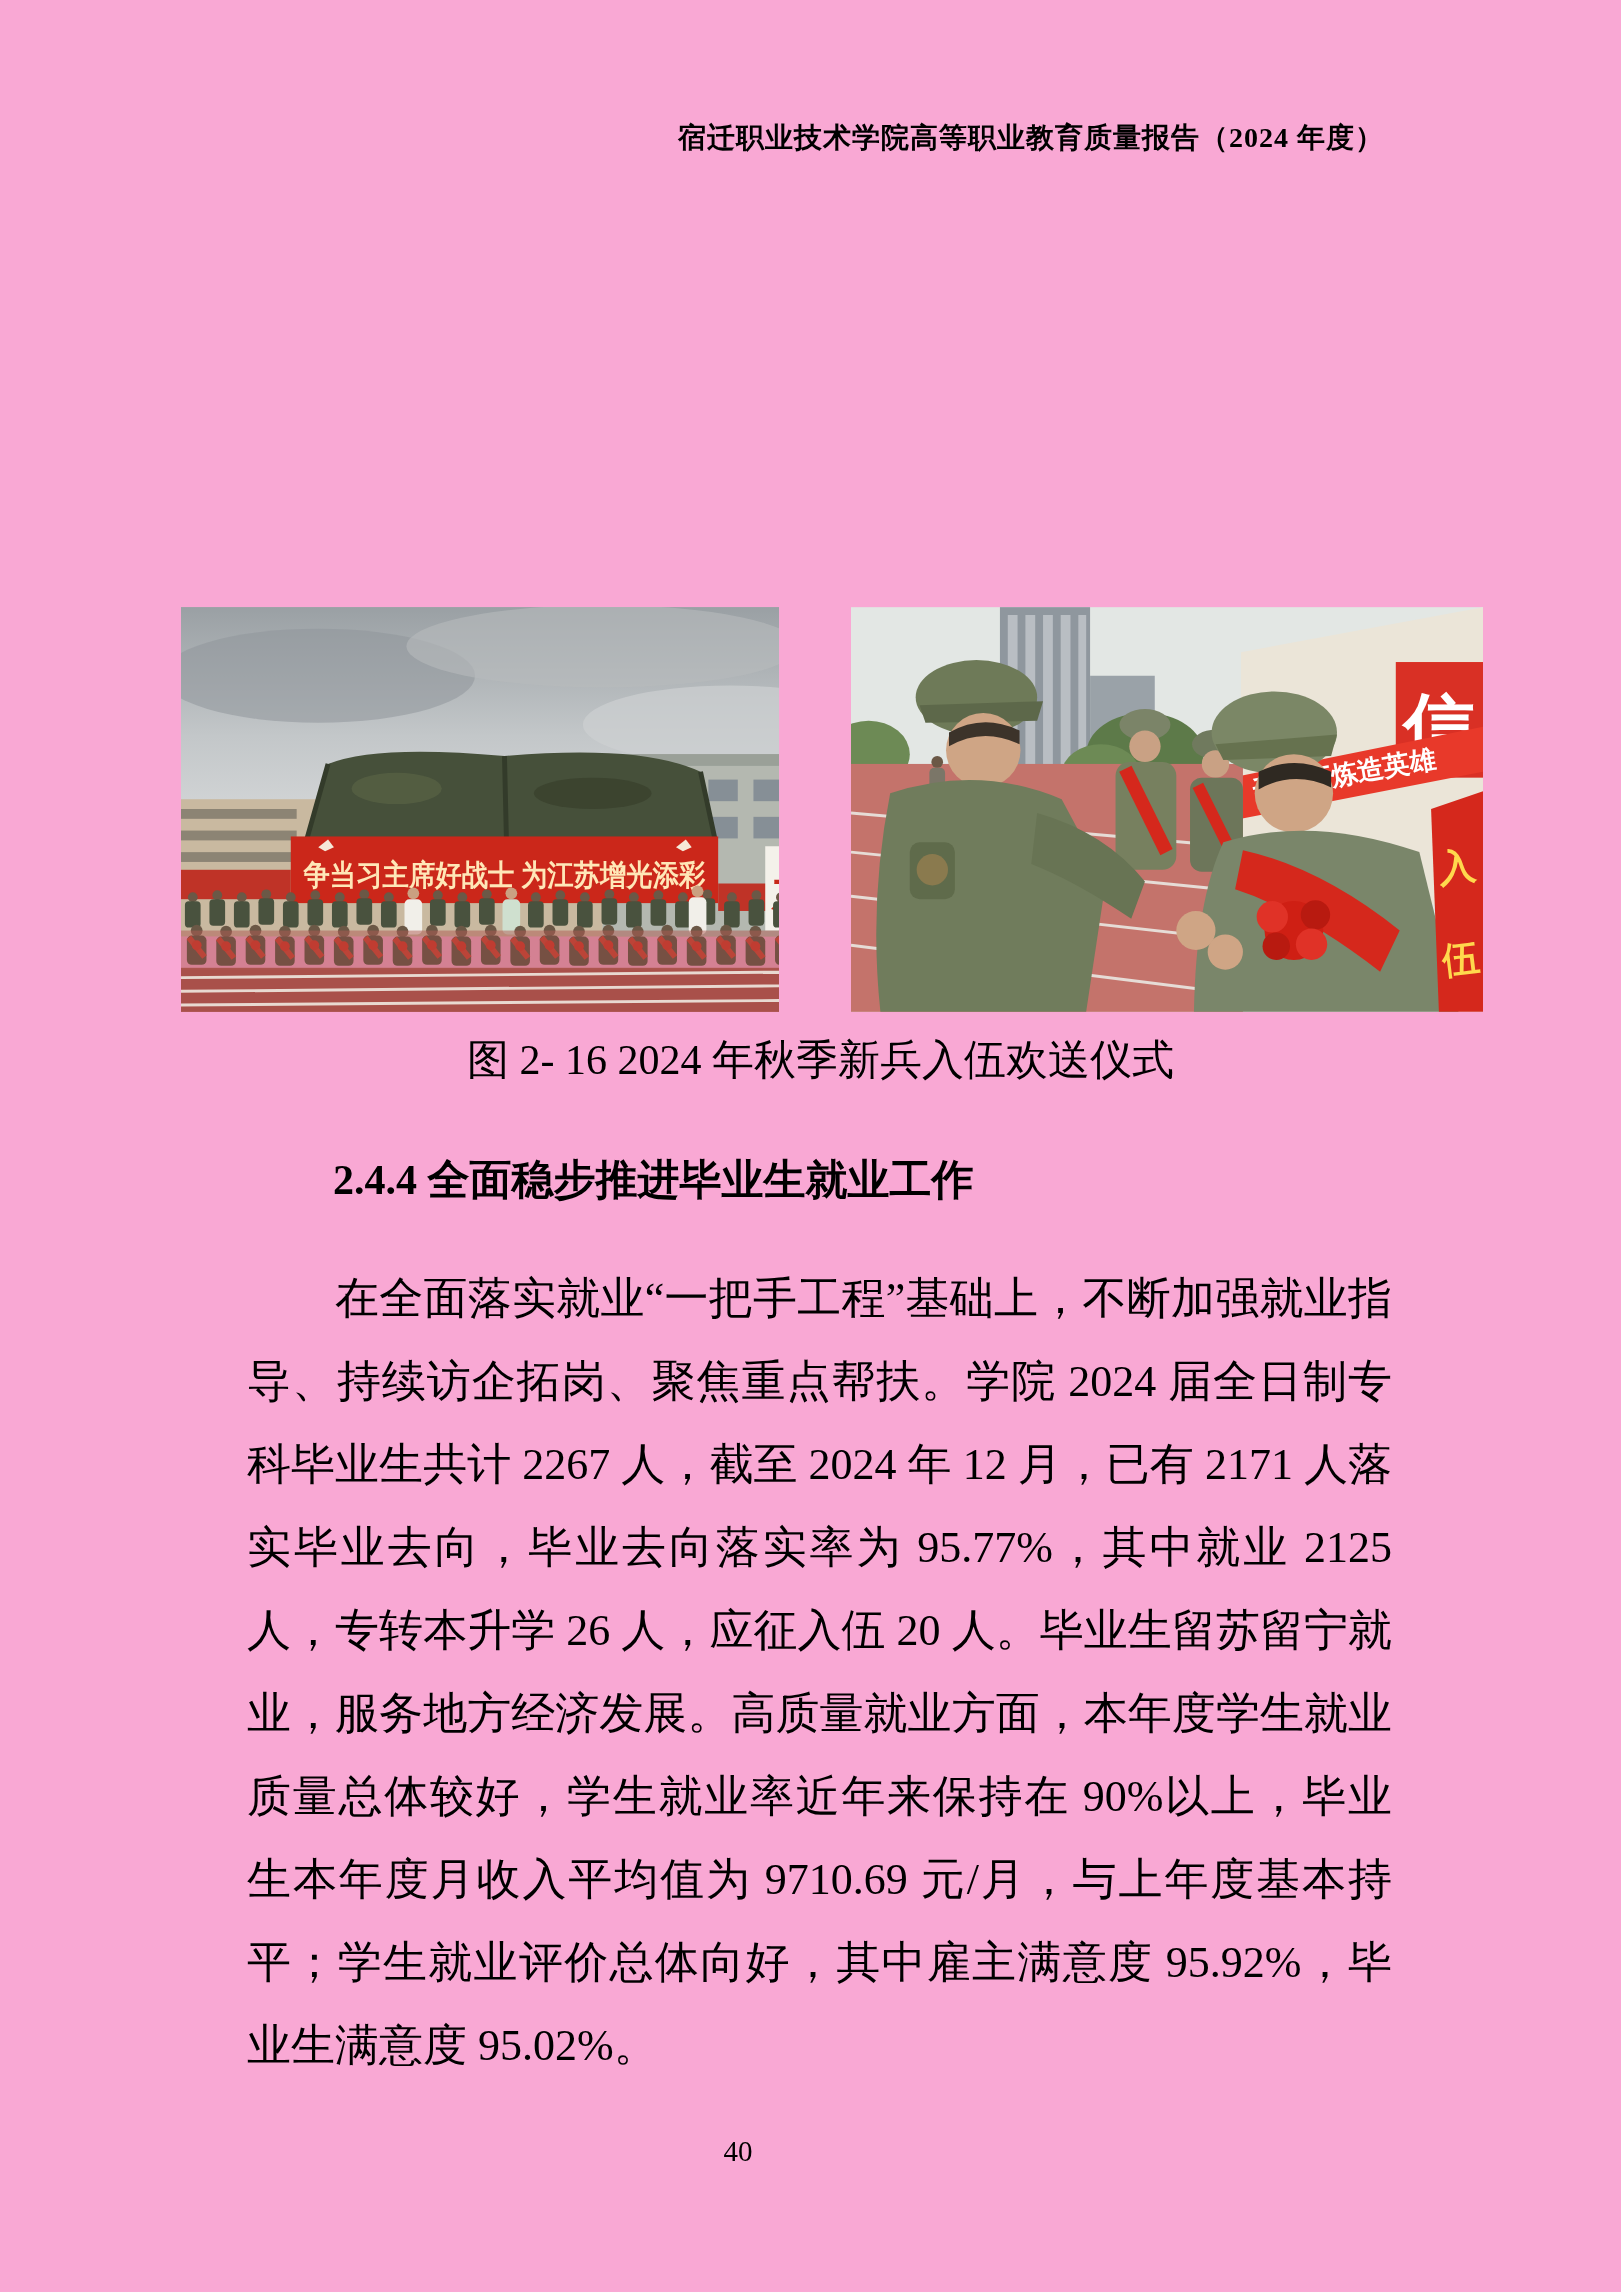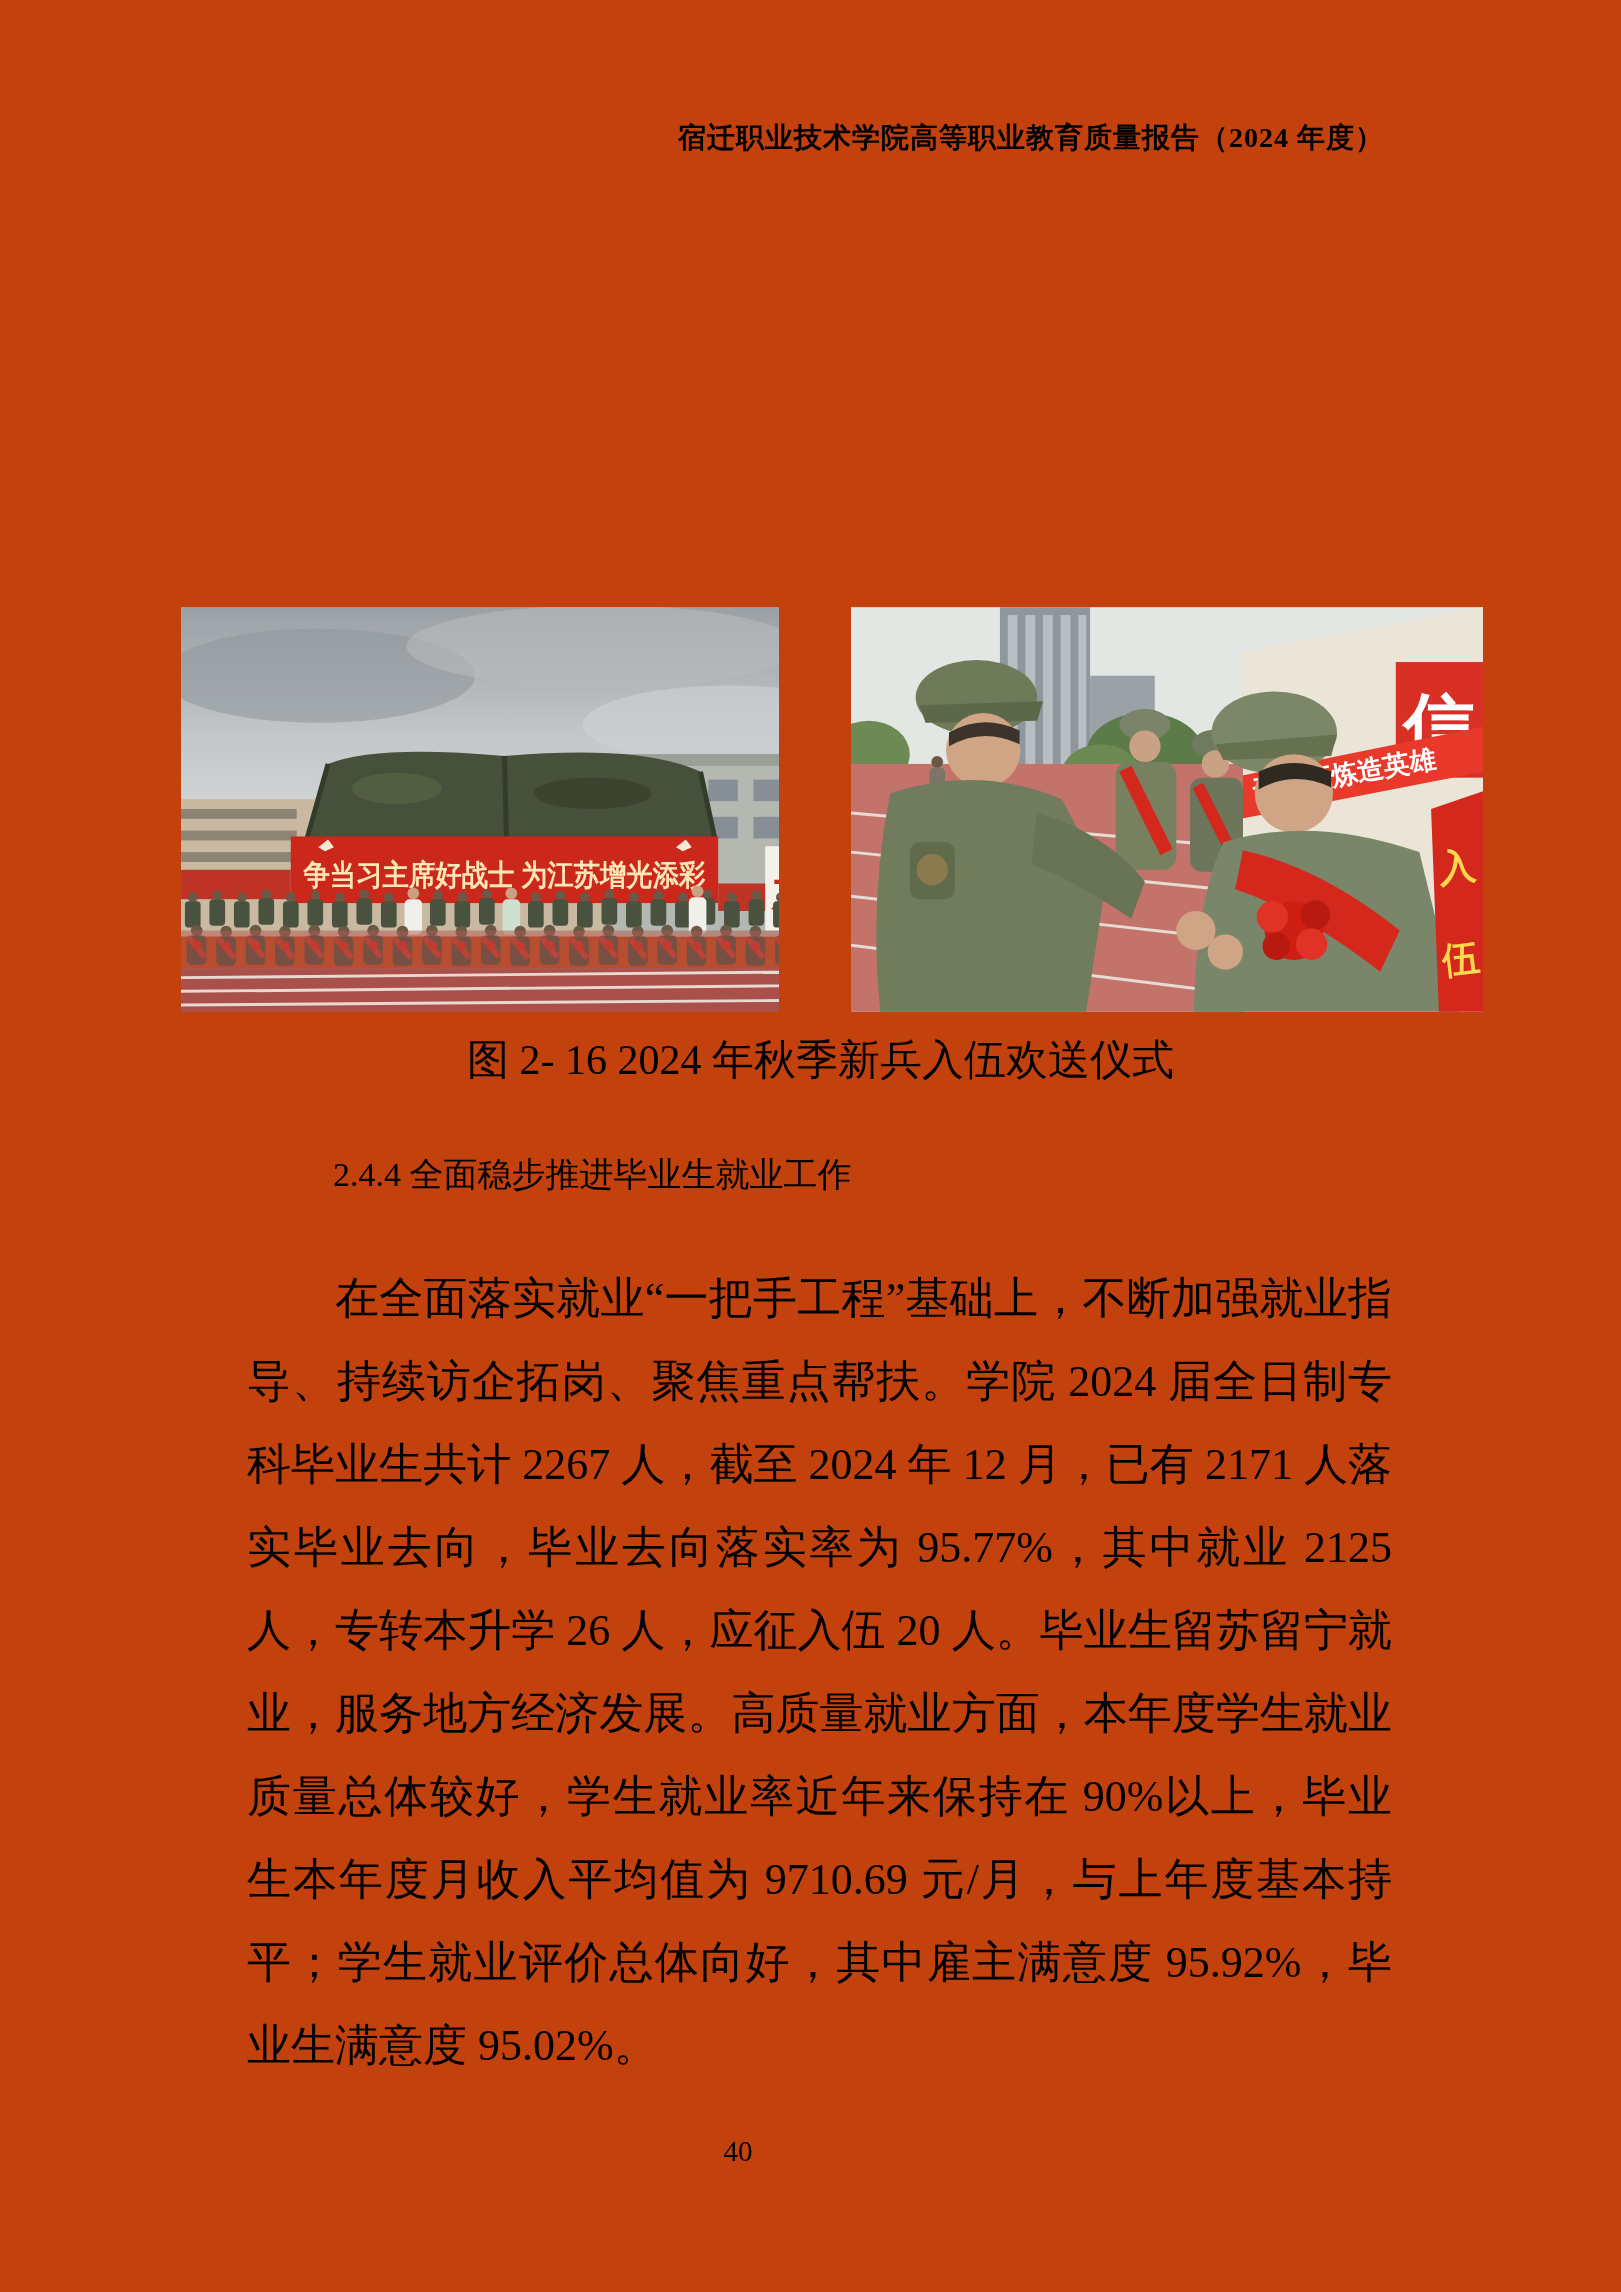--- a/index.html
+++ b/index.html
@@ -1,19 +1,19 @@
 <!DOCTYPE html>
 <html><head>
 <meta charset="utf-8">
 <style>
   html,body{margin:0;padding:0;background:#ffffff;}
   .page{
     position:relative;
     width:1621px;height:2293px;
-    background:#c2410c;
+    background:#f9a8d4;
     font-family:"Liberation Serif","DejaVu Serif",serif;
     color:#000;
     overflow:hidden;
   }
   .running-head{
     position:absolute;left:245px;top:119px;width:1139px;
     text-align:right;font-size:28px;font-weight:bold;letter-spacing:1px;
   }
   .body-para{
     position:absolute;left:247px;width:1145px;
@@ -25,21 +25,21 @@
   .para-2{top:1257px;line-height:83px;}
   .photo{position:absolute;top:607px;height:405px;overflow:hidden;}
   .photo-left{left:181px;width:598px;}
   .photo-right{left:851px;width:632px;}
   .fig-caption{
     position:absolute;left:0;top:1032px;width:1621px;
     text-align:center;font-size:42px;padding-left:10px;
   }
   .section-heading{
     position:absolute;left:333px;top:1152px;width:1059px;
-    font-size:34px;font-weight:normal;
+    font-size:42px;font-weight:bold;
   }
   .page-number{
     position:absolute;left:0;top:2135px;width:1476px;
     text-align:center;font-size:29px;
   }
   svg{display:block;}
 </style>
 </head>
 <body>
 

